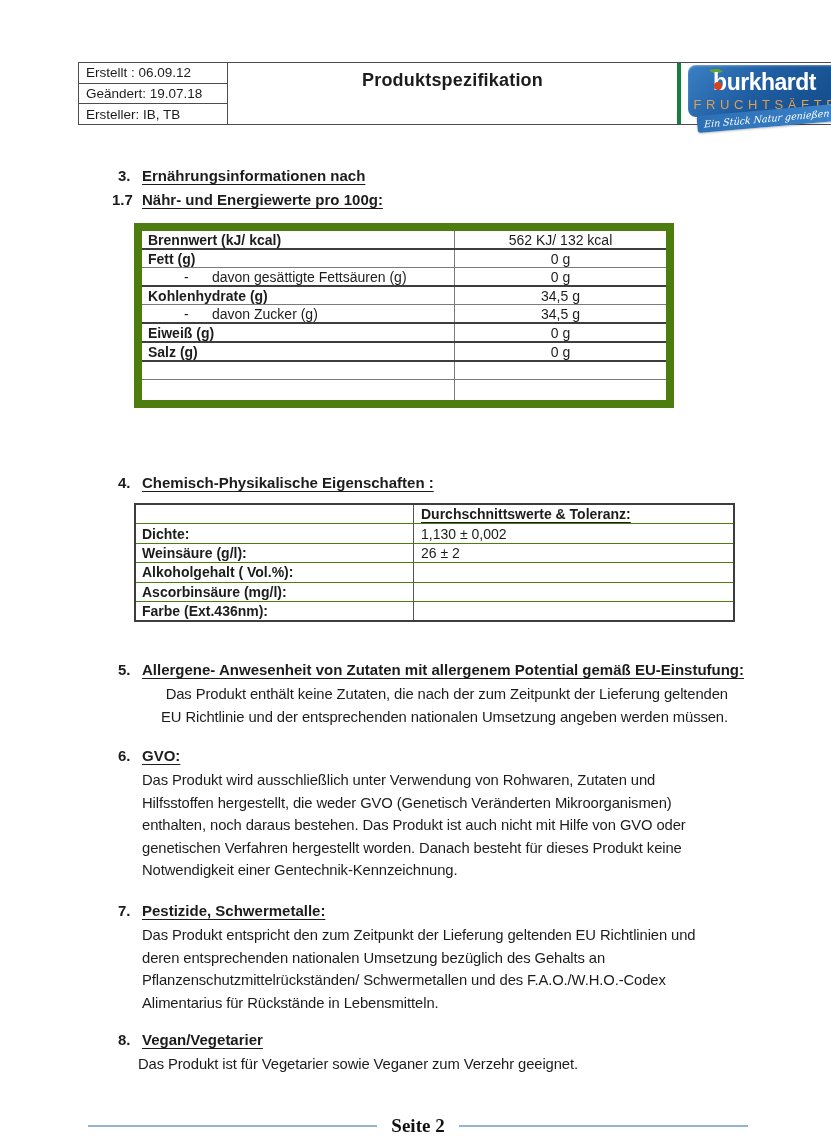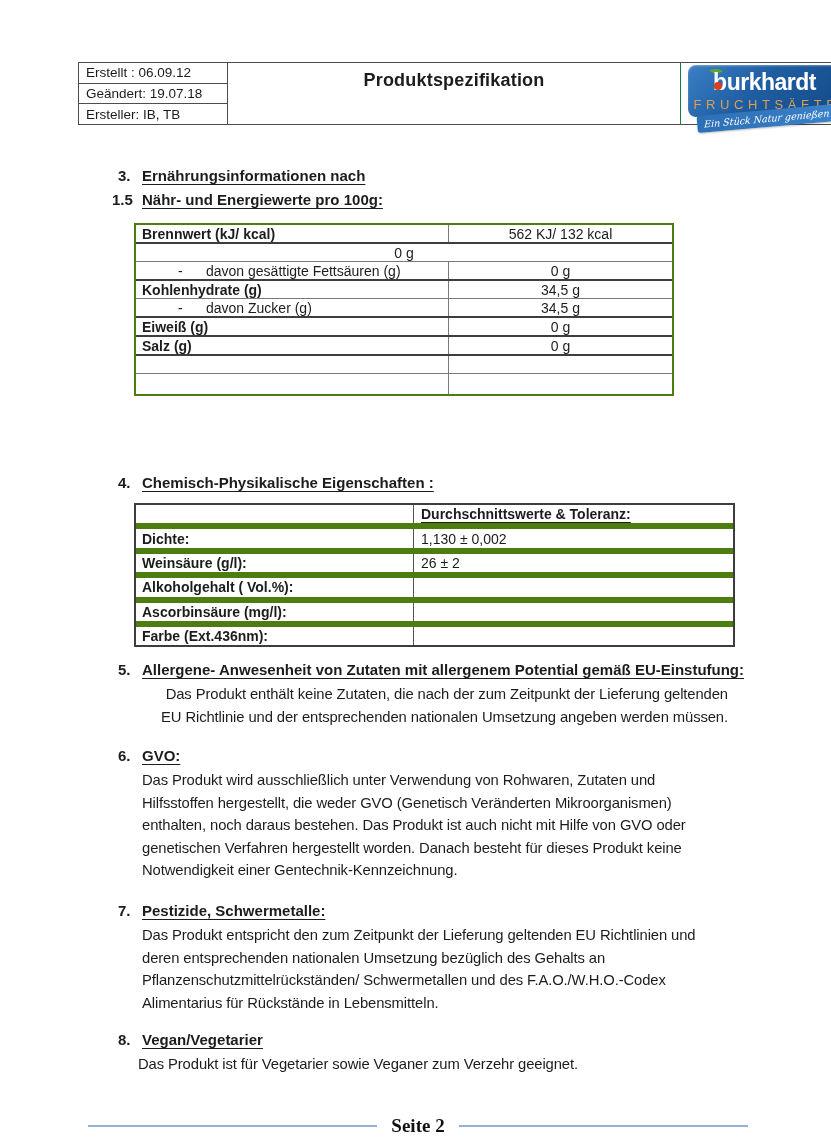--- a/index.html
+++ b/index.html
@@ -15,21 +15,21 @@
     left:78px;top:62px;width:772px;height:63px;
     display:grid;grid-template-columns:149px 1fr 168px;
     border:1px solid #4d4d4d;box-sizing:border-box;background:#fff;
   }
   .meta-col{display:flex;flex-direction:column;border-right:1px solid #4d4d4d;}
   .meta-row{flex:1;display:flex;align-items:center;padding:0 7px;font-size:13.5px;
     border-bottom:1px solid #4d4d4d;white-space:nowrap;}
   .meta-row:last-child{border-bottom:none;}
   .title-cell{display:flex;justify-content:center;align-items:flex-start;
     padding-top:7px;font-weight:bold;font-size:18px;letter-spacing:.2px;
-    border-right:1px solid #15803d;}
+    border-right:4px solid #15803d;}
   .logo-cell{position:relative;overflow:visible;}
 
   
   .logo-wrap{position:absolute;left:7px;top:2px;width:153px;height:70px;}
   .logo-panel{position:absolute;left:0;top:0;width:153px;height:52px;border-radius:8px;
     background:linear-gradient(135deg,#3a80c4 0%,#1f5da2 45%,#124a86 100%);
     box-shadow:inset 0 1px 2px rgba(255,255,255,.35);}
   .logo-brand{position:absolute;top:6px;left:0;right:0;text-align:center;color:#ffffff;
     font-weight:bold;font-size:23px;letter-spacing:-.5px;line-height:1;}
   .logo-leaf{position:absolute;left:22px;top:3px;width:12px;height:6px;background:#63a332;
@@ -45,33 +45,33 @@
   .logo-ribbon span{color:#fff;font-size:9.5px;font-style:italic;
     font-family:"DejaVu Serif",serif;white-space:nowrap;transform:skewX(-8deg);}
 
   
   .sec-head{display:flex;font-weight:bold;font-size:15px;line-height:1.25;}
   .sec-num{width:24px;flex:none;}
   .sec-title{text-decoration:underline;text-underline-offset:3px;text-decoration-thickness:1.4px;}
   .para{width:586px;font-size:14.8px;line-height:22.6px;letter-spacing:-.1px;}
 
   
-  .ntable{left:134px;top:223px;width:540px;border:2px solid #4d7c0f;box-sizing:border-box;background:#fff;}
+  .ntable{left:134px;top:223px;width:540px;border:8px solid #4d7c0f;box-sizing:border-box;background:#fff;}
   .nrow{display:flex;height:17px;align-items:center;border-bottom:1px solid #7a7a7a;font-size:14px;}
   .nrow.thick{border-bottom:2px solid #3d3d3d;}
   .nrow:last-child{border-bottom:none;}
   .ncell-l{width:313px;flex:none;padding-left:6px;border-right:1px solid #7a7a7a;
     align-self:stretch;display:flex;align-items:center;box-sizing:border-box;}
   .ncell-l.bold{font-weight:bold;}
   .ncell-r{flex:1;text-align:center;}
   .ndash{display:inline-block;margin-left:36px;width:28px;flex:none;}
 
   
   .ctable{left:134px;top:503px;width:601px;border:2px solid #3d3d3d;box-sizing:border-box;background:#fff;}
-  .crow{display:flex;height:18.4px;align-items:center;border-bottom:6px solid #4d7c0f;font-size:14px;}
+  .crow{display:flex;height:18.4px;align-items:center;border-bottom:1px solid #4d7c0f;font-size:14px;}
   .crow:last-child{border-bottom:none;}
   .ccell-l{width:278px;flex:none;padding-left:6px;border-right:1px solid #555;
     align-self:stretch;display:flex;align-items:center;font-weight:bold;box-sizing:border-box;text-align:center;}
   .ccell-r{flex:1;padding-left:7px;text-align:left;}
   .ccell-r.head{font-weight:bold;text-decoration:underline;text-underline-offset:3px;}
 
   
   .footer{left:88px;top:1112px;width:660px;height:27px;display:flex;align-items:center;}
   .fline{flex:1;border-top:2px solid #94b3d1;}
   .ftext{padding:0 14px;font-family:"Liberation Serif",serif;font-weight:bold;font-size:19px;color:#111;}
@@ -98,30 +98,31 @@
       </div>
     </div>
   </div>
 </div>
 
 <div class="abs sec-head" style="left:118px;top:167px;">
   <span class="sec-num">3.</span>
   <span class="sec-title">Ernährungsinformationen nach</span>
 </div>
 <div class="abs sec-head" style="left:112px;top:191px;">
-  <span class="sec-num" style="width:30px;">1.5</span>
+  <span class="sec-num" style="width:30px;">1.7</span>
   <span class="sec-title">Nähr- und Energiewerte pro 100g:</span>
 </div>
 
 <div class="abs ntable">
   <div class="nrow thick">
     <div class="ncell-l bold">Brennwert (kJ/ kcal)</div>
     <div class="ncell-r">562 KJ/ 132 kcal</div>
   </div>
   <div class="nrow">
+    <div class="ncell-l bold">Fett (g)</div>
     <div class="ncell-r">0 g</div>
   </div>
   <div class="nrow thick">
     <div class="ncell-l">
         <span class="ndash">-</span>
         <span>davon gesättigte Fettsäuren (g)</span>
       </div>
     <div class="ncell-r">0 g</div>
   </div>
   <div class="nrow">

